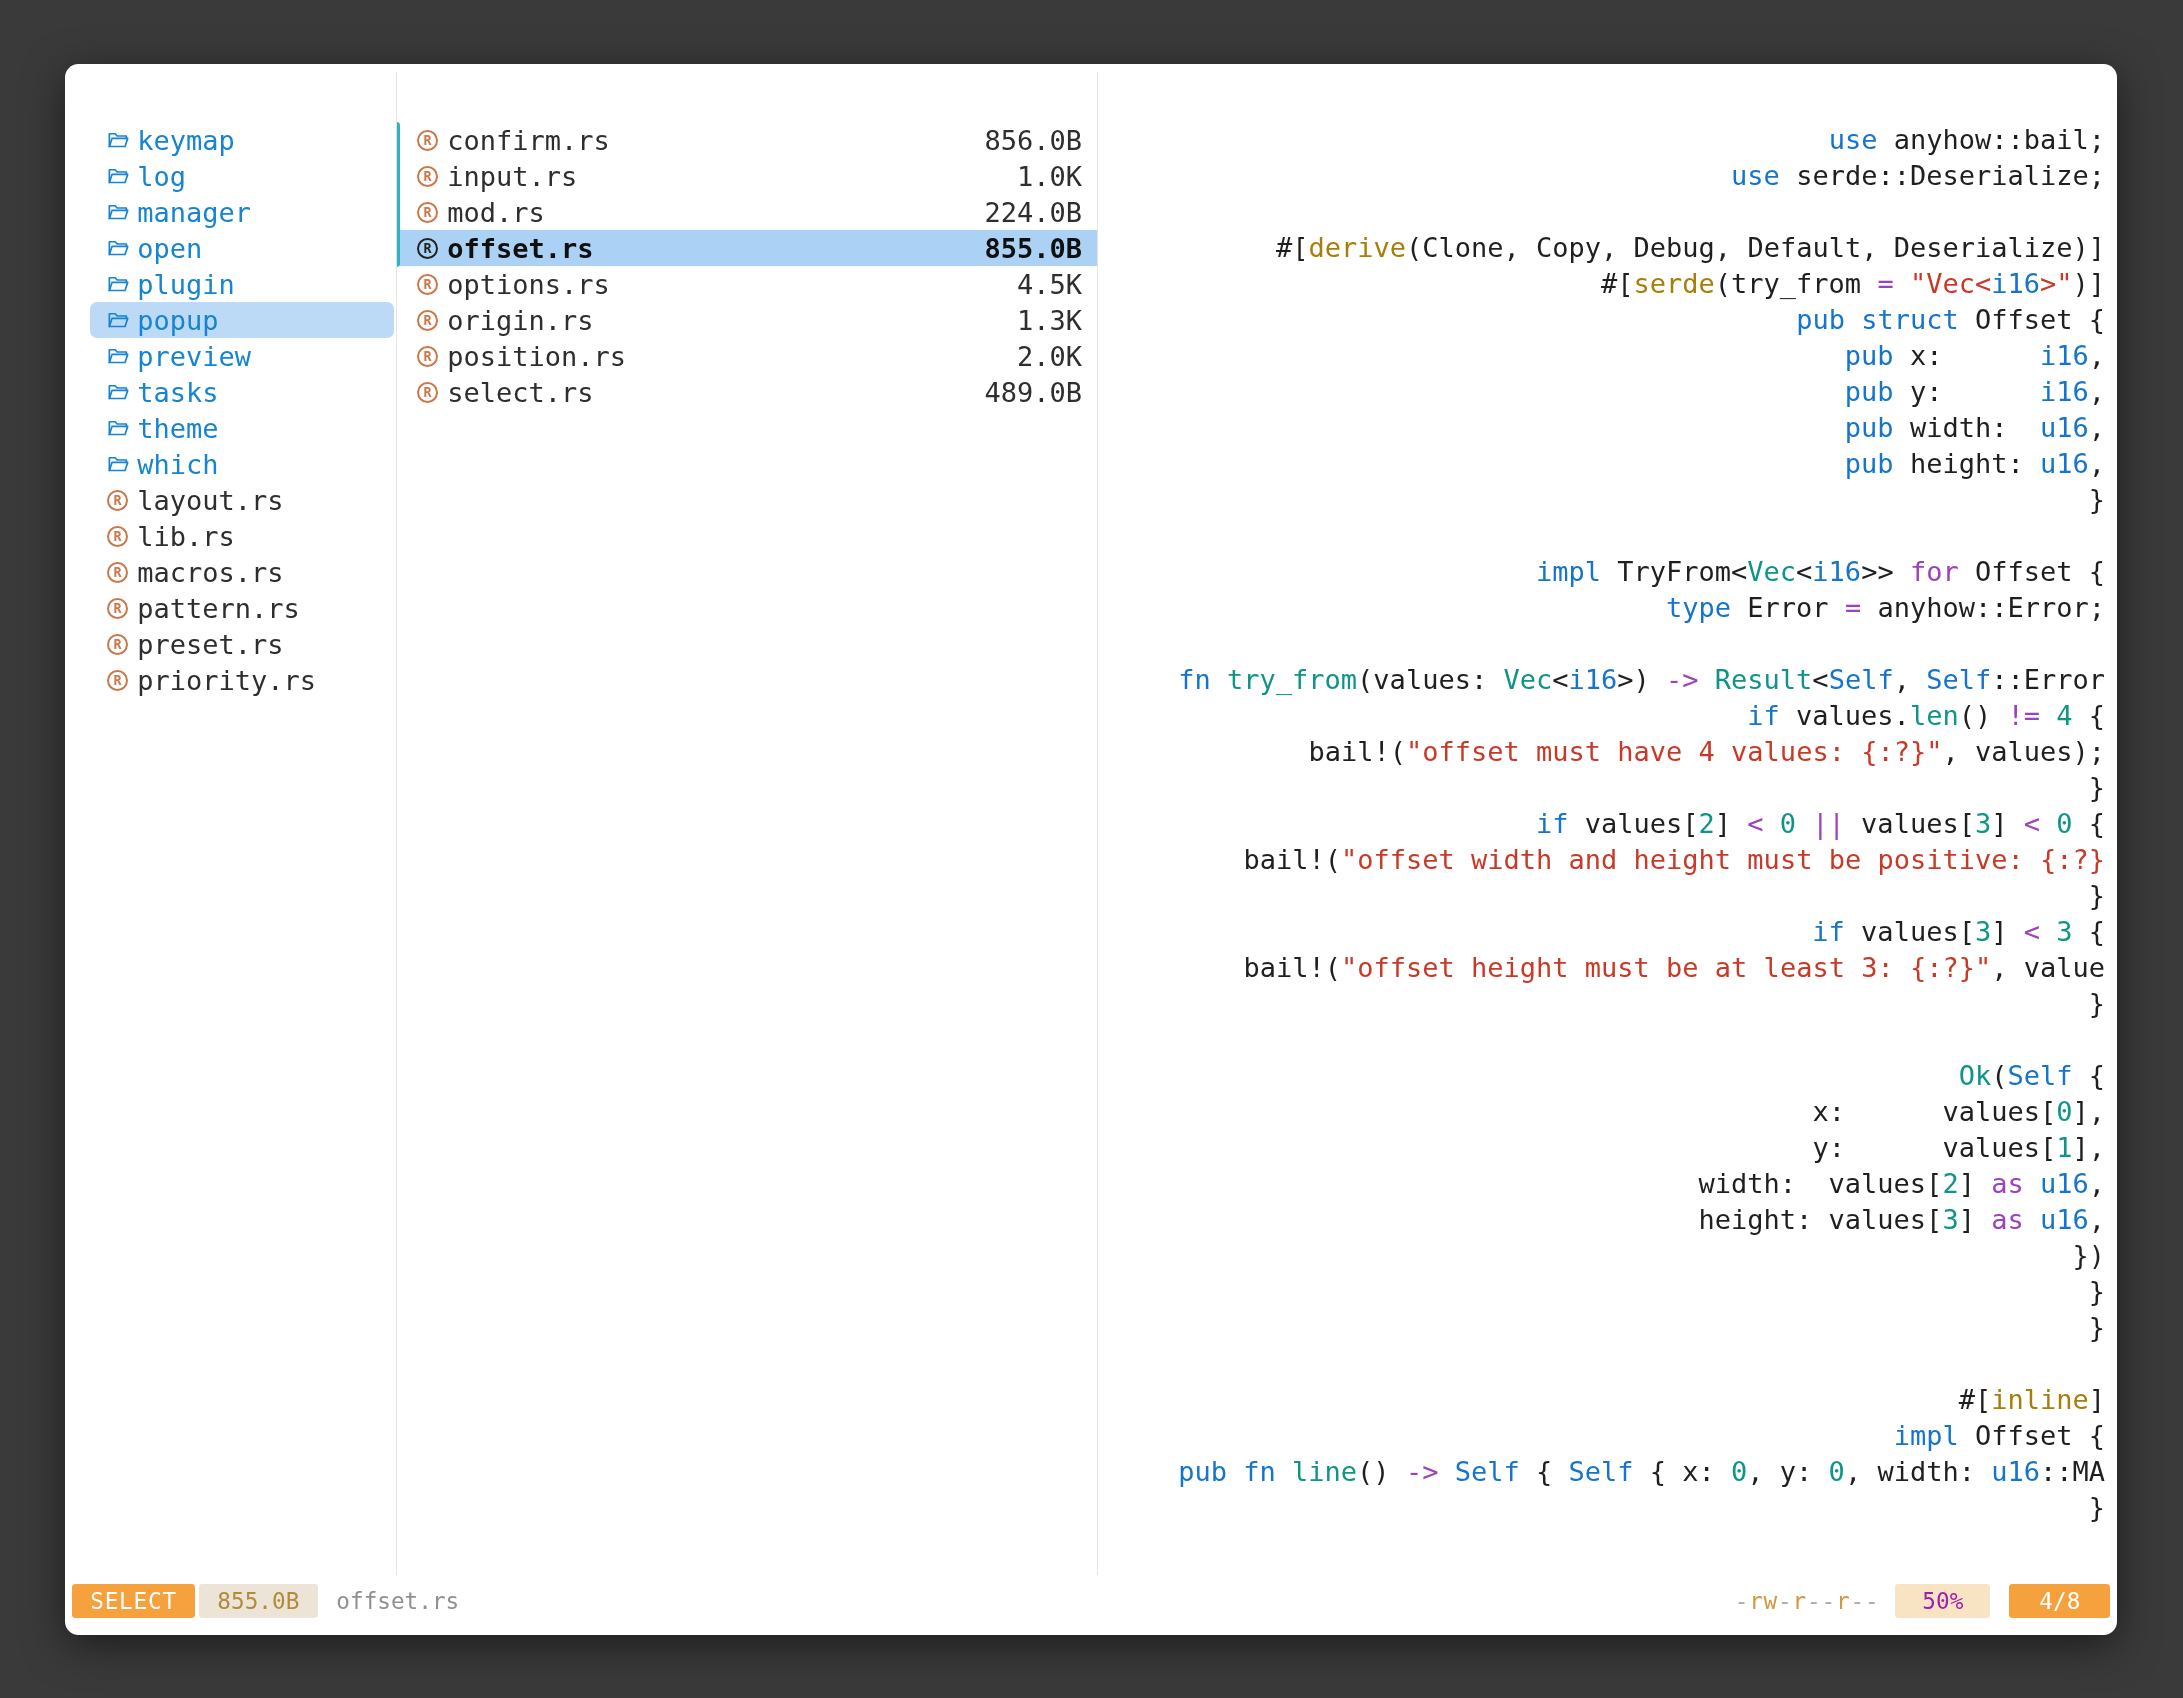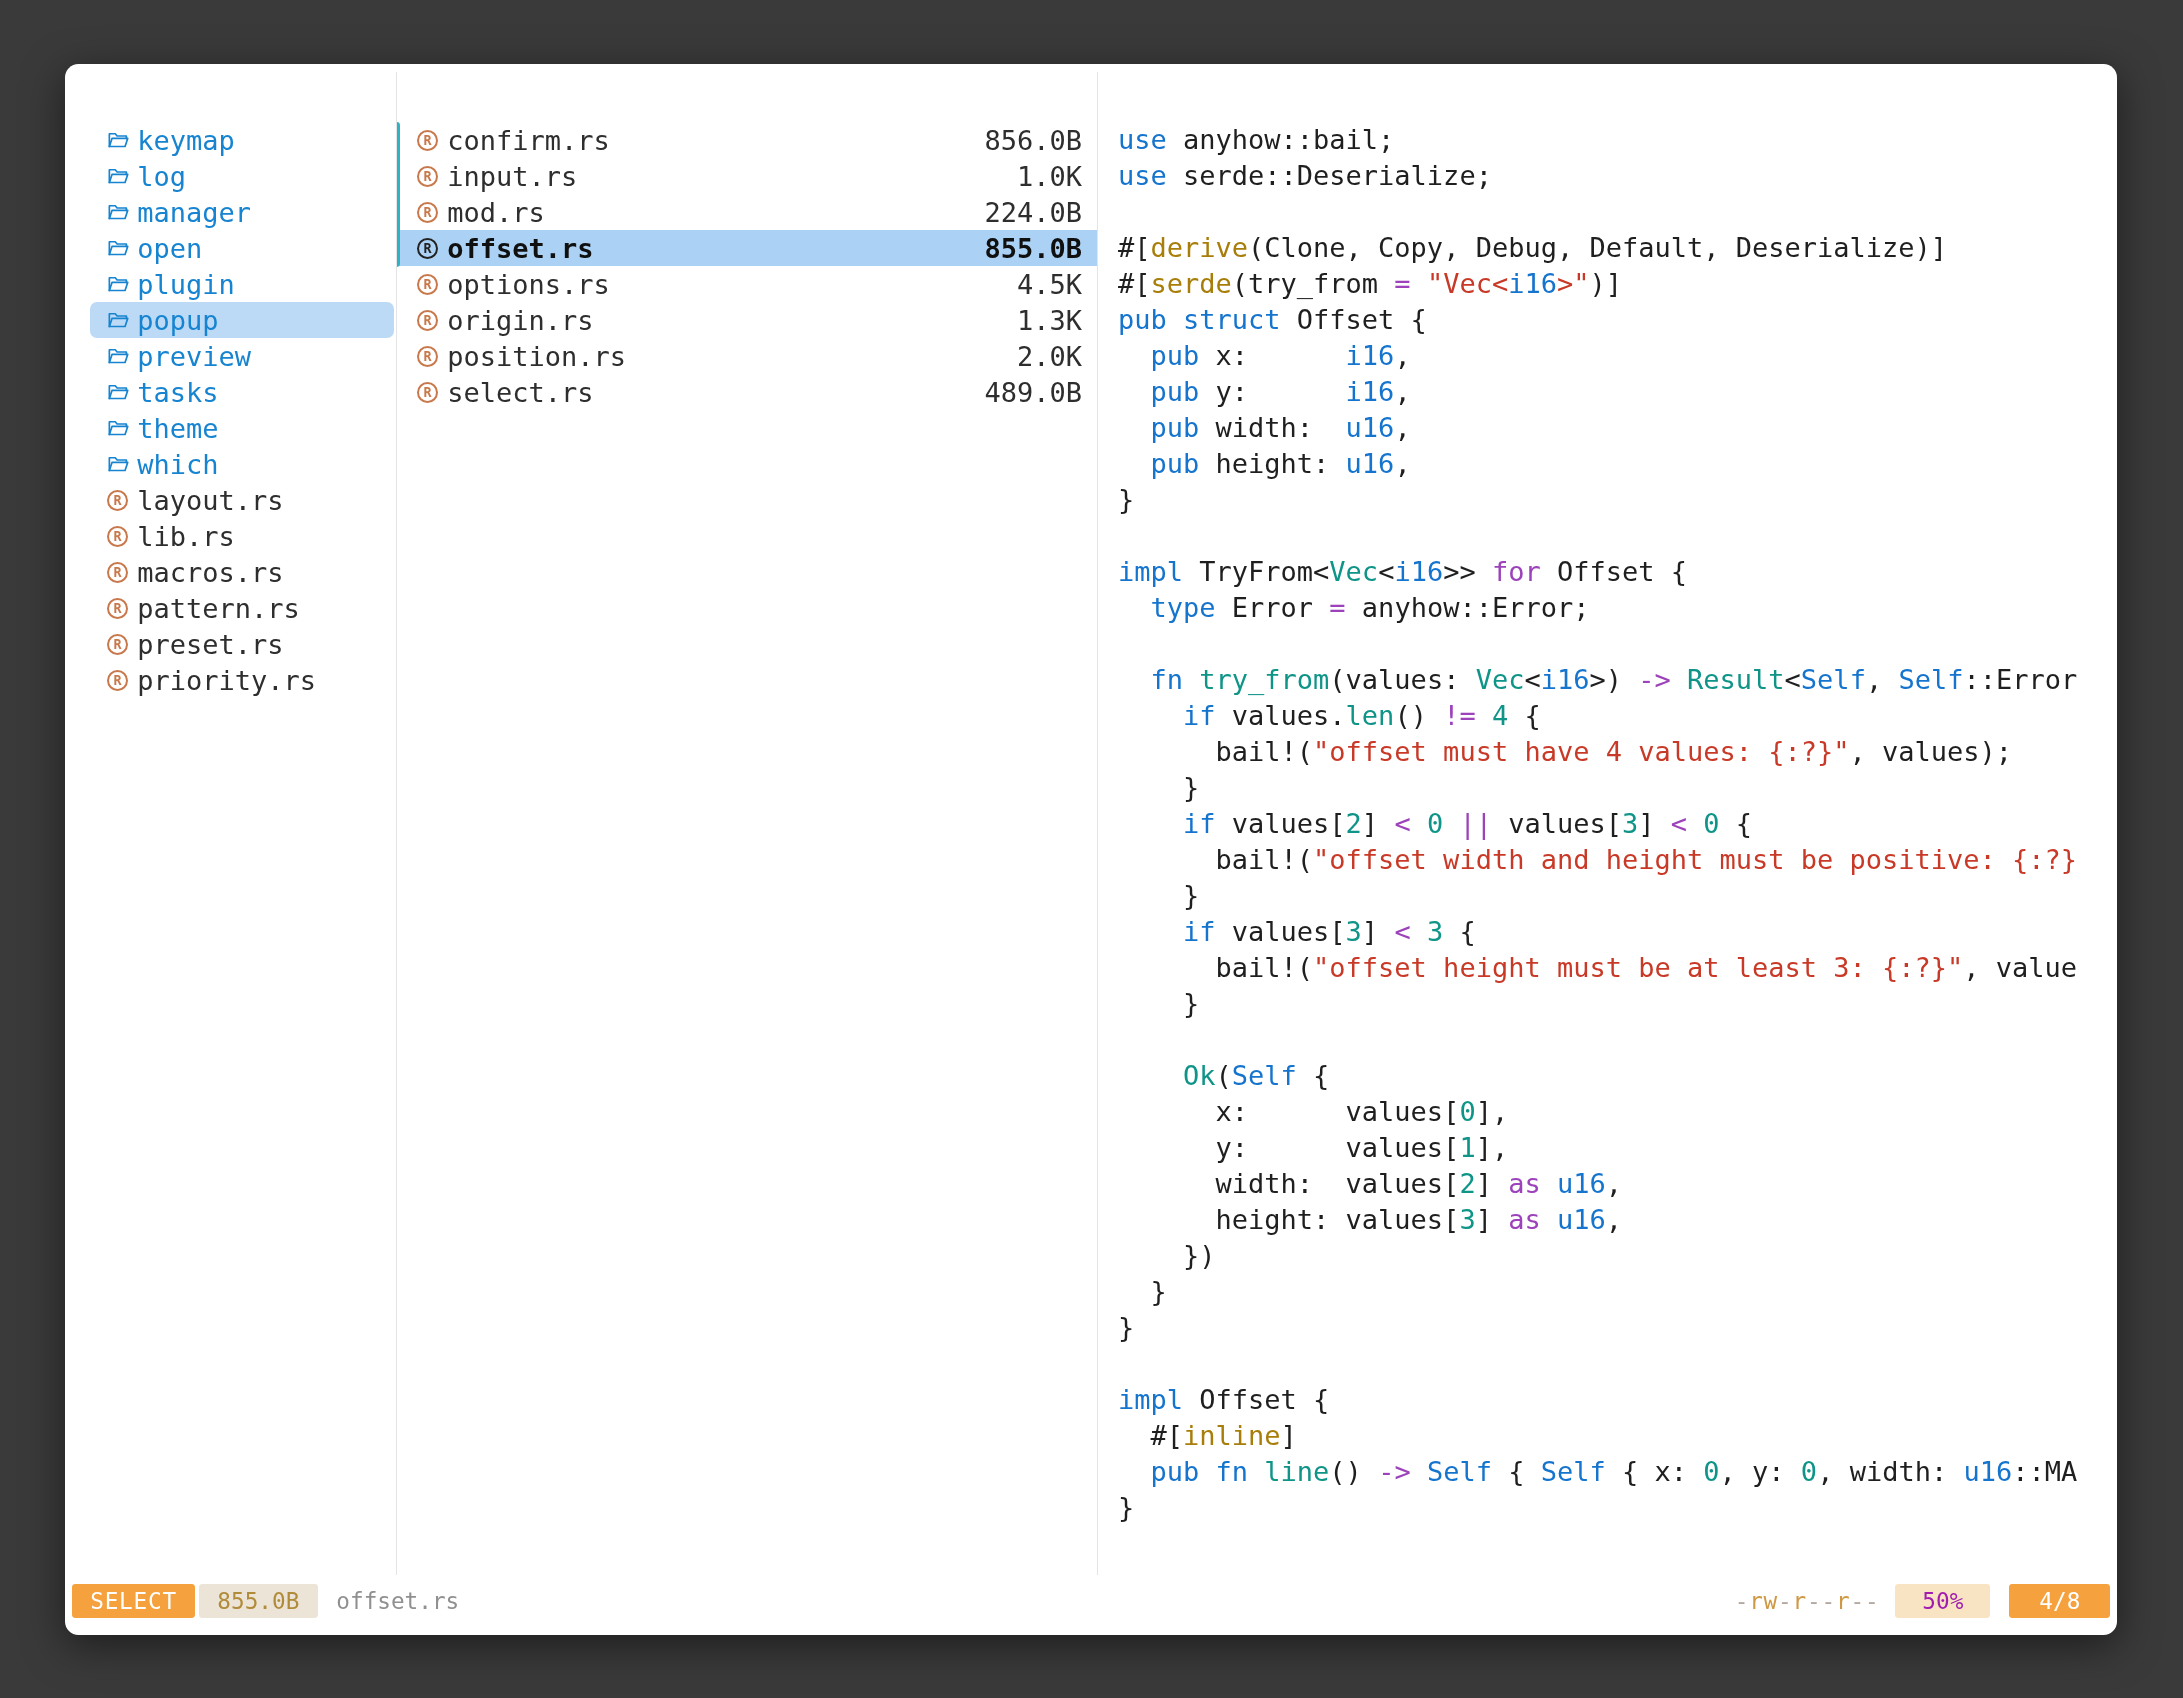--- a/index.html
+++ b/index.html
@@ -19,21 +19,21 @@
   html,body{width:2183px;height:1698px;background:#3a3a3a;font-family:"DejaVu Sans Mono","Liberation Mono",monospace;}
   .window{
     position:absolute;left:65px;top:64px;width:2052px;height:1571px;
     background:#ffffff;border-radius:13.4px;overflow:hidden;
     box-shadow:0 10px 40px rgba(0,0,0,0.5);
   }
   .panes{position:absolute;top:8.4px;left:0;right:0;bottom:60px;display:flex;}
   .pane{overflow:hidden;}
   .pane-parent{width:331px;padding:50px 1.7px 0 25px;text-align:center;}
   .pane-current{width:702px;padding:50px 0 0 0;border-left:0.8px solid #e4e4e4;border-right:0.8px solid #e4e4e4;position:relative;}
-  .pane-preview{flex:1;padding:50px 12px 0 20px;}
+  .pane-preview{flex:1;padding:50px 12px 0 20px;text-align:right;}
   .row{height:36px;display:flex;align-items:center;font-size:27px;color:#2e2e2e;white-space:pre;}
   .pane-parent .row{padding:0 5px 0 17px;}
   .pane-current .row{padding:0 15px 0 20px;}
   .row.dir{color:var(--folder-blue);}
   .row.sel-parent{background:var(--selection-bg-parent);border-radius:7px;}
   .row.sel-current{background:var(--selection-bg);font-weight:bold;color:#101010;}
   .row.sel-current .rust-icon{color:#222;}
   .dir-icon{display:inline-flex;margin-right:7.6px;flex-shrink:0;}
   .dir-icon svg{width:22.7px;height:22.7px;}
   .rust-icon{
@@ -171,22 +171,22 @@
           <div class="code-line">&nbsp;</div>
           <div class="code-line"><span class="tk-d">    </span><span class="tk-t">Ok</span><span class="tk-d">(</span><span class="tk-k">Self</span><span class="tk-d"> {</span></div>
           <div class="code-line"><span class="tk-d">      x:      values[</span><span class="tk-t">0</span><span class="tk-d">],</span></div>
           <div class="code-line"><span class="tk-d">      y:      values[</span><span class="tk-t">1</span><span class="tk-d">],</span></div>
           <div class="code-line"><span class="tk-d">      width:  values[</span><span class="tk-t">2</span><span class="tk-d">] </span><span class="tk-p">as</span><span class="tk-d"> </span><span class="tk-k">u16</span><span class="tk-d">,</span></div>
           <div class="code-line"><span class="tk-d">      height: values[</span><span class="tk-t">3</span><span class="tk-d">] </span><span class="tk-p">as</span><span class="tk-d"> </span><span class="tk-k">u16</span><span class="tk-d">,</span></div>
           <div class="code-line"><span class="tk-d">    })</span></div>
           <div class="code-line"><span class="tk-d">  }</span></div>
           <div class="code-line"><span class="tk-d">}</span></div>
           <div class="code-line">&nbsp;</div>
+          <div class="code-line"><span class="tk-d">  #[</span><span class="tk-a">inline</span><span class="tk-d">]</span></div>
           <div class="code-line"><span class="tk-k">impl</span><span class="tk-d"> Offset {</span></div>
-          <div class="code-line"><span class="tk-d">  #[</span><span class="tk-a">inline</span><span class="tk-d">]</span></div>
           <div class="code-line"><span class="tk-d">  </span><span class="tk-k">pub fn</span><span class="tk-d"> </span><span class="tk-t">line</span><span class="tk-d">() </span><span class="tk-p">-&gt;</span><span class="tk-d"> </span><span class="tk-k">Self</span><span class="tk-d"> { </span><span class="tk-k">Self</span><span class="tk-d"> { x: </span><span class="tk-t">0</span><span class="tk-d">, y: </span><span class="tk-t">0</span><span class="tk-d">, width: </span><span class="tk-k">u16</span><span class="tk-d">::MA</span></div>
           <div class="code-line"><span class="tk-d">}</span></div>
         </div>
     </div>
 
   </div>
 
   <div class="statusbar">
     <span class="badge mode-badge">SELECT</span>
     <span class="badge size-badge">855.0B</span>

